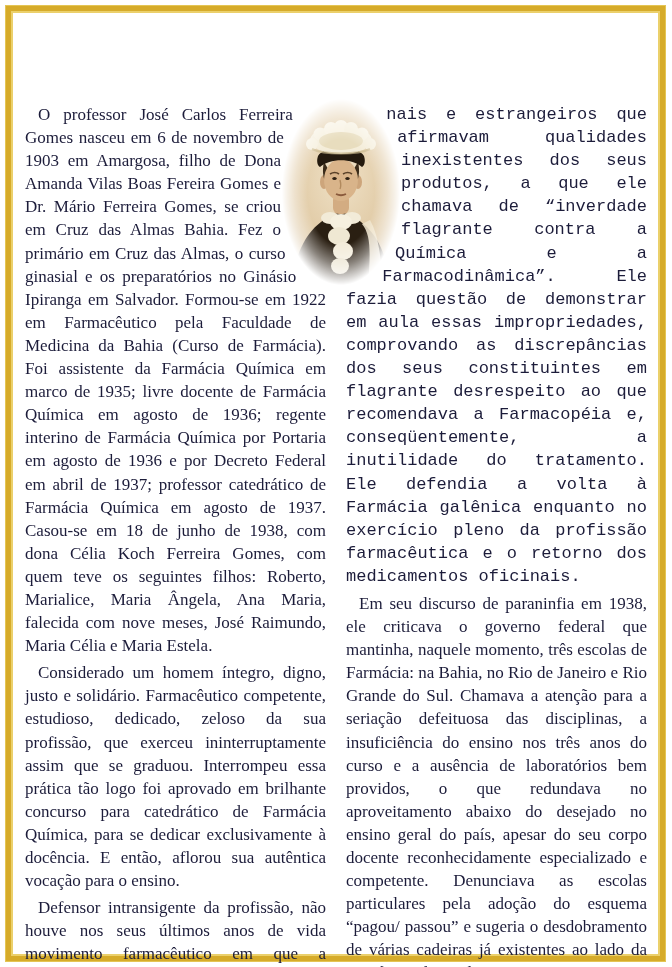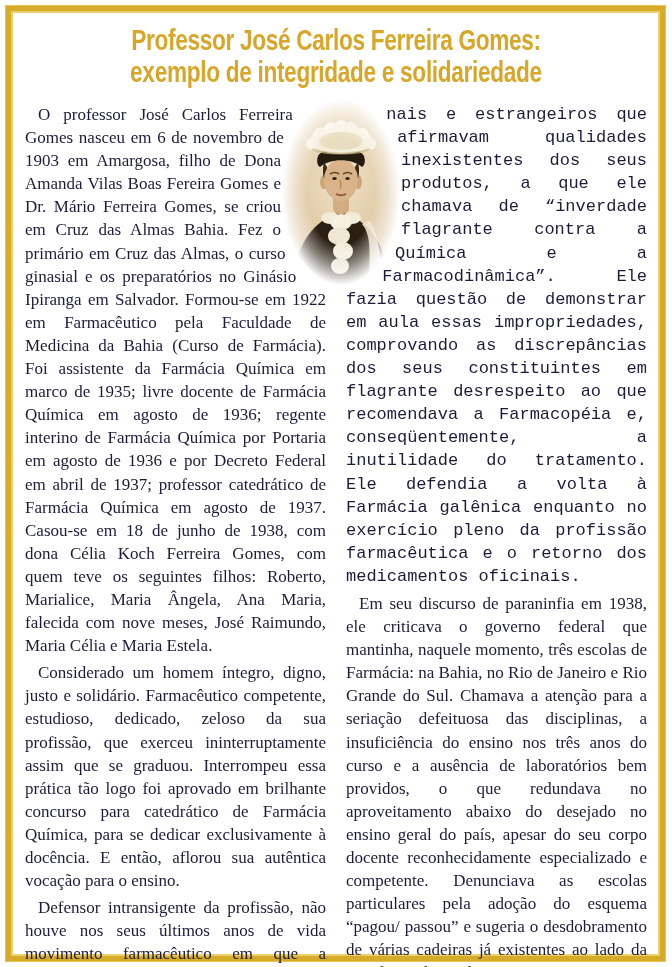--- a/index.html
+++ b/index.html
@@ -44,24 +44,20 @@
   }
   .photo-inner svg{display:block;width:100%;height:100%;}
 </style>
 </head>
 <body>
 
 <div class="page">
 
   <div class="frame"></div>
 
-  <h1 class="title">
-    <span class="title-line">Professor José Carlos Ferreira Gomes:</span>
-    <span class="title-line">exemplo de integridade e solidariedade</span>
-  </h1>
 
   <div class="photo" role="img" aria-label="Retrato em sépia do Professor José Carlos Ferreira Gomes com barrete acadêmico de pele branca e jabô branco">
     <div class="photo-inner">
       <svg viewBox="0 0 122 192" aria-hidden="true">
         <defs>
           <radialGradient id="pbg" cx="50%" cy="40%" r="78%">
             <stop offset="0%" stop-color="#F0E2C8"></stop>
             <stop offset="55%" stop-color="#DFC8A2"></stop>
             <stop offset="100%" stop-color="#A9834F"></stop>
           </radialGradient>

